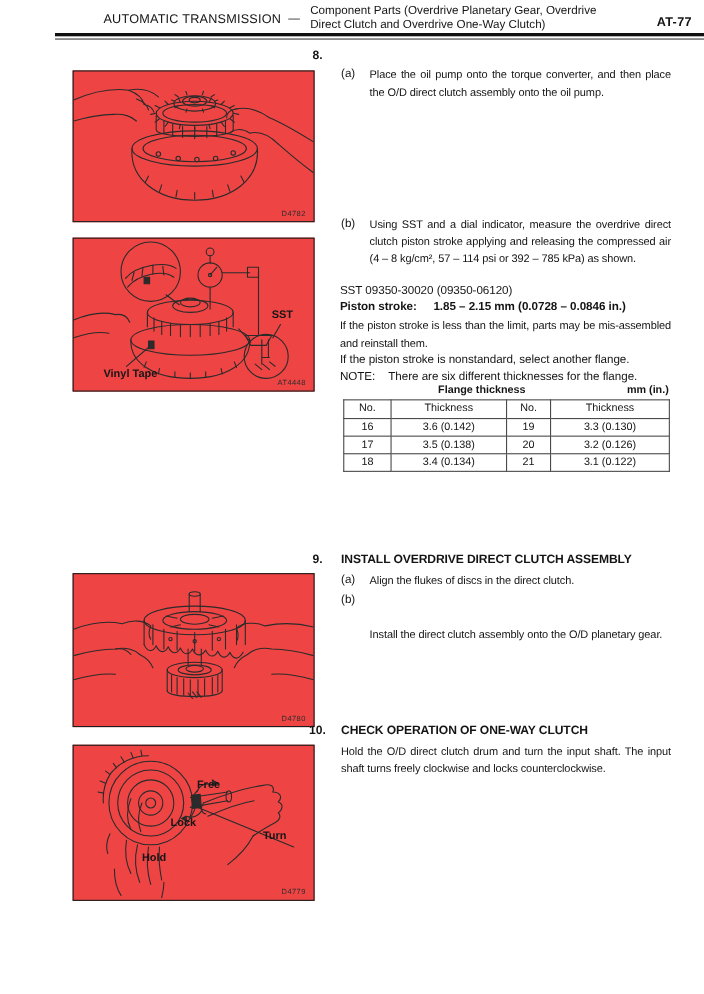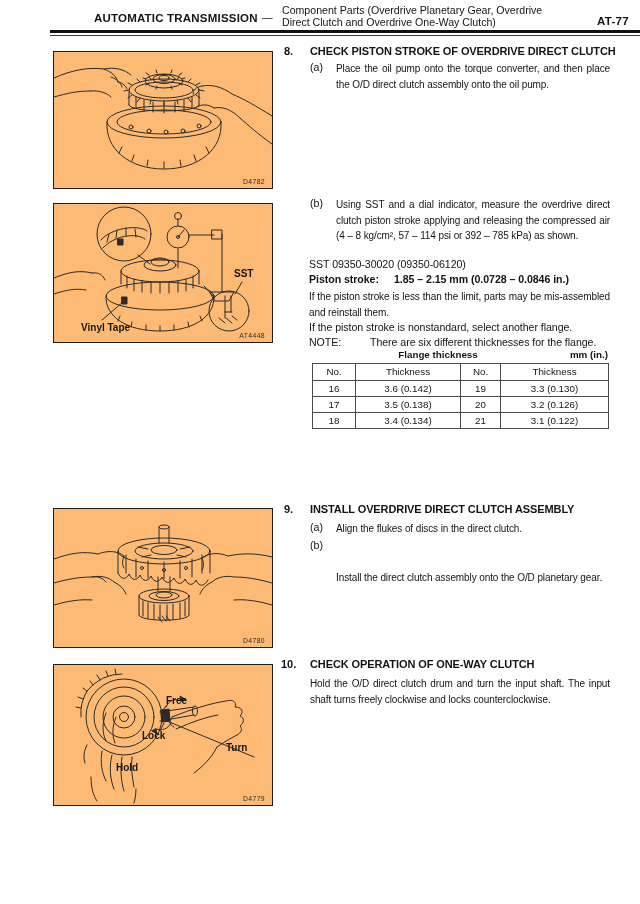--- a/index.html
+++ b/index.html
@@ -3,27 +3,27 @@
 <meta charset="utf-8">
 <style>
   html,body{margin:0;padding:0;background:#e8e8e8;}
   .page{
     position:relative;width:640px;height:904px;background:#ffffff;
     font-family:"Liberation Sans","DejaVu Sans",sans-serif;color:#141414;
     overflow:hidden;margin:0 auto;
   }
   .abs{position:absolute;}
   
-  .hdr-title{font-size:11.5px;font-weight:700;letter-spacing:0.2px;}
+  .hdr-title{font-size:11.5px;font-weight:400;letter-spacing:0.2px;}
   .hdr-sub{font-size:10.6px;line-height:11.6px;font-weight:400;}
   .hdr-page{font-size:11.5px;font-weight:700;letter-spacing:0.3px;}
   .rule-thick{height:2.6px;background:#101010;}
   .rule-thin{height:1px;background:#3a3a3a;}
   
-  .figbox{position:absolute;border:1.3px solid #1c1c1c;background:#fdba74;margin:4px;}
+  .figbox{position:absolute;border:1.3px solid #1c1c1c;background:#ef4444;margin:17px;}
   .figbox svg{position:absolute;left:0;top:0;}
   .fig-label{position:absolute;font-size:10px;font-weight:700;color:#161616;white-space:nowrap;}
   .fig-id{position:absolute;right:7px;bottom:3px;font-size:6.8px;letter-spacing:0.4px;color:#2d2d2d;font-weight:400;}
   
   .step-num{font-size:11px;font-weight:700;}
   .step-title{font-size:11px;font-weight:700;letter-spacing:-0.1px;white-space:nowrap;}
   .item-label{font-size:10.6px;font-weight:400;}
   .body-text{font-size:10px;line-height:15.6px;letter-spacing:-0.1px;text-align:justify;font-weight:400;}
   .plain-line{font-size:10.6px;letter-spacing:-0.05px;white-space:nowrap;font-weight:400;}
   .bold-line{font-size:10.6px;font-weight:700;letter-spacing:-0.05px;white-space:nowrap;}
@@ -191,36 +191,35 @@
       </g>
     </svg>
     <span class="fig-label" style="left:112px;top:30px;">Free</span>
     <span class="fig-label" style="left:88px;top:65px;">Lock</span>
     <span class="fig-label" style="left:172px;top:77px;">Turn</span>
     <span class="fig-label" style="left:62px;top:97px;">Hold</span>
     <span class="fig-id">D4779</span>
   </figure>
 
   <span class="abs step-num" style="left:284px;top:45px;">8.</span>
-  <span class="abs step-title" style="left:310px;top:45px;">CHECK PISTON STROKE OF OVERDRIVE DIRECT CLUTCH</span>
 
   <span class="abs item-label" style="left:310px;top:61px;">(a)</span>
   <div class="abs body-text" style="left:336px;top:61px;width:274px;">Place the oil pump onto the torque converter, and then place the O/D direct clutch assembly onto the oil pump.</div>
 
   <span class="abs item-label" style="left:310px;top:197px;">(b)</span>
   <div class="abs body-text" style="left:336px;top:197px;width:274px;">Using SST and a dial indicator, measure the overdrive direct clutch piston stroke applying and releasing the compressed air (4 – 8 kg/cm², 57 – 114 psi or 392 – 785 kPa) as shown.</div>
 
   <span class="abs plain-line" style="left:309px;top:258px;text-align:right;">SST 09350-30020 (09350-06120)</span>
   <span class="abs bold-line" style="left:309px;top:273px;">Piston stroke:</span>
   <span class="abs bold-line" style="left:394px;top:273px;">1.85 – 2.15 mm (0.0728 – 0.0846 in.)</span>
 
   <div class="abs body-text" style="left:309px;top:289px;width:301px;">If the piston stroke is less than the limit, parts may be mis-assembled and reinstall them.</div>
   <span class="abs plain-line" style="left:309px;top:321px;">If the piston stroke is nonstandard, select another flange.</span>
   <span class="abs plain-line" style="left:309px;top:336px;">NOTE:</span>
-  <span class="abs plain-line" style="left:370px;top:336px;text-align:center;">There are six different thicknesses for the flange.</span>
+  <span class="abs plain-line" style="left:353px;top:336px;text-align:center;">There are six different thicknesses for the flange.</span>
 
   <div class="abs caption" style="left:368px;top:349px;width:140px;text-align:center;">Flange thickness</div>
   <div class="abs caption" style="left:528px;top:349px;width:80px;text-align:right;">mm (in.)</div>
 
   <table class="flange abs" style="left:312px;top:363px;width:296px;">
     <colgroup>
       <col style="width:43px">
         <col style="width:105px">
         <col style="width:40px">
         <col style="width:108px">

